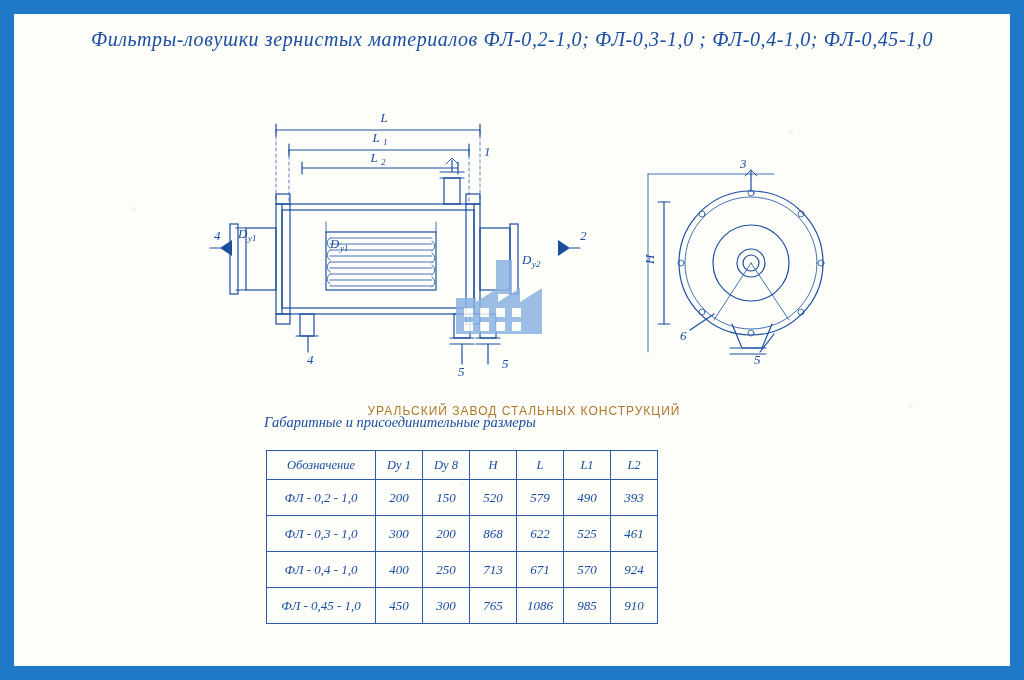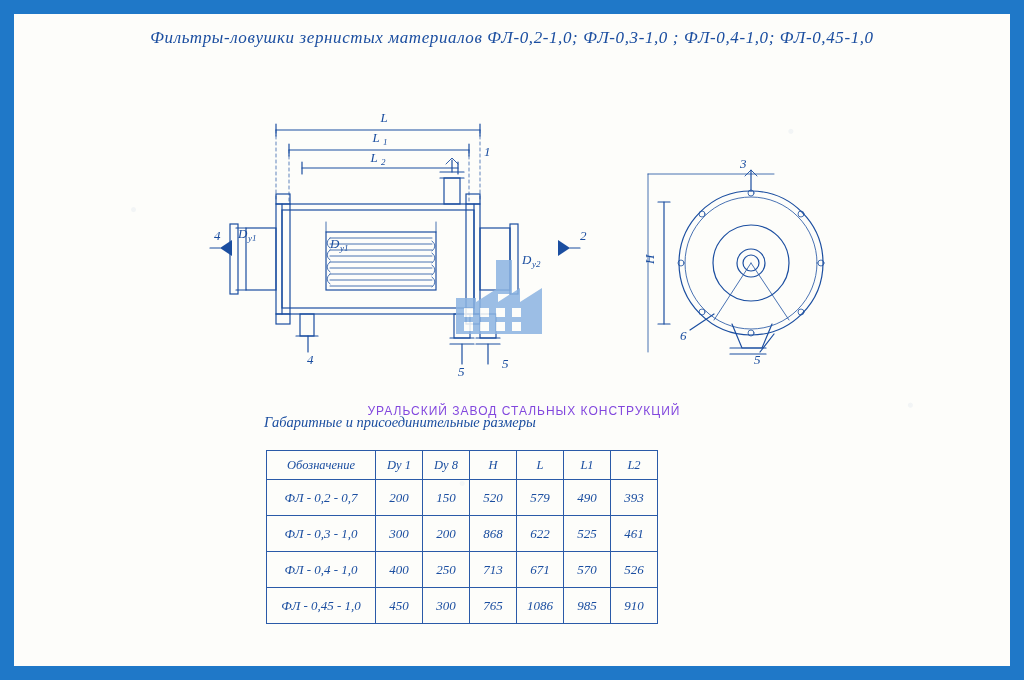--- a/index.html
+++ b/index.html
@@ -34,21 +34,21 @@
       radial-gradient(circle at 90% 60%, rgba(40,90,160,.05) 0 2px, transparent 3px);
     pointer-events:none;
   }
 
   
   #title{
     position:absolute;
     top:14px;left:0;right:0;
     text-align:center;
     font-style:italic;
-    font-size:17px;
+    font-size:20px;
     letter-spacing:.6px;
     color:#1b4ea0;
     white-space:nowrap;
   }
 
   
   #drawing{
     position:absolute;
     left:0;top:38px;
     width:996px;height:330px;
@@ -74,21 +74,21 @@
     letter-spacing:2px;
     color:#7aa8dc;
   }
   #wm-sub{
     position:absolute;
     left:0;top:140px;width:360px;
     text-align:center;
     font-family:"Liberation Sans", sans-serif;
     font-size:12px;
     letter-spacing:1px;
-    color:#6d28d9;
+    color:#a16207;
     white-space:nowrap;
   }
   #wm-factory{
     position:absolute;
     left:106px;top:-6px;
     width:120px;height:78px;
   }
 
   
   #table-caption{
@@ -309,21 +309,21 @@
           <th>Dу 1</th>
           <th>Dу 8</th>
           <th>H</th>
           <th>L</th>
           <th>L1</th>
           <th>L2</th>
         </tr>
       </thead>
       <tbody>
         <tr>
-          <td>ФЛ - 0,2 - 0,7</td>
+          <td>ФЛ - 0,2 - 1,0</td>
           <td>200</td>
           <td>150</td>
           <td>520</td>
           <td>579</td>
           <td>490</td>
           <td>393</td>
         </tr>
         <tr>
           <td>ФЛ - 0,3 - 1,0</td>
           <td>300</td>
@@ -333,21 +333,21 @@
           <td>525</td>
           <td>461</td>
         </tr>
         <tr>
           <td>ФЛ - 0,4 - 1,0</td>
           <td>400</td>
           <td>250</td>
           <td>713</td>
           <td>671</td>
           <td>570</td>
-          <td>526</td>
+          <td>924</td>
         </tr>
         <tr>
           <td>ФЛ - 0,45 - 1,0</td>
           <td>450</td>
           <td>300</td>
           <td>765</td>
           <td>1086</td>
           <td>985</td>
           <td>910</td>
         </tr>

